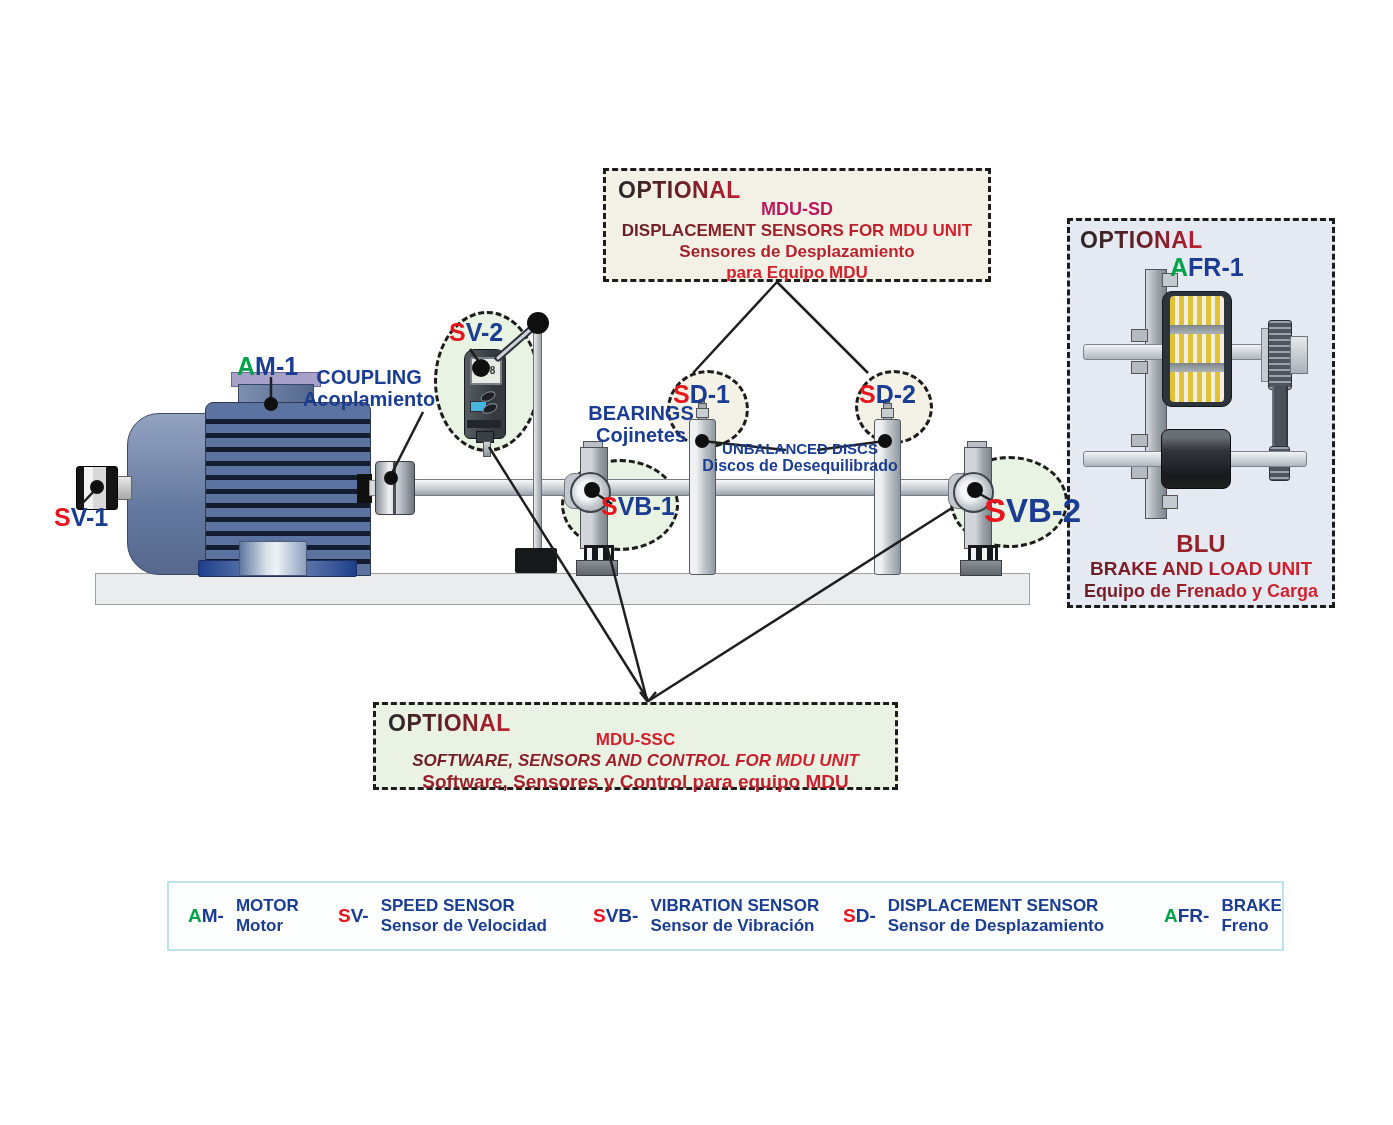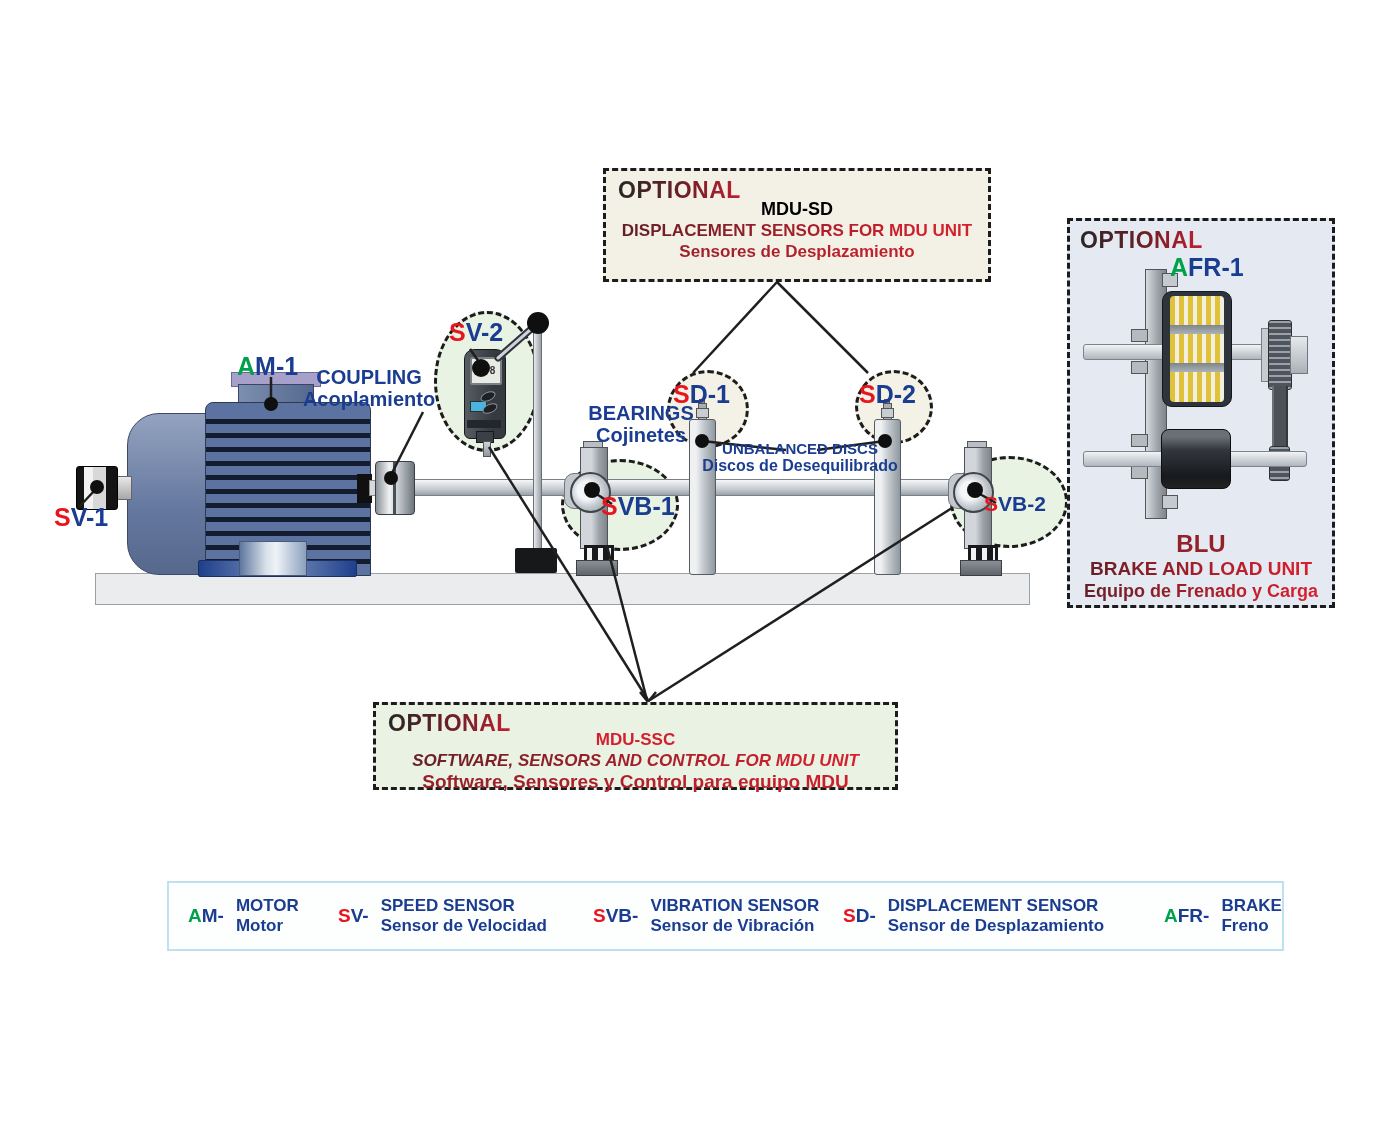--- a/index.html
+++ b/index.html
@@ -99,23 +99,24 @@
   <div class="abs z-machine" style="left:689px;top:419px;width:25px;height:154px;border-radius:3px;border:1px solid #565c62;background:linear-gradient(90deg,#eef0f2 0 25%,#c2c8cd 55%,#9099a0);"></div>
 
   <div class="abs z-machine" style="left:884px;top:399px;width:4px;height:6px;background:#888;border:1px solid #555;"></div>
   <div class="abs z-machine" style="left:883px;top:403px;width:7px;height:17px;background:#a8aeb4;border:1px solid #555;"></div>
   <div class="abs z-machine" style="left:881px;top:408px;width:11px;height:8px;background:#c8cdd2;border:1px solid #555;"></div>
   <div class="abs z-machine" style="left:874px;top:419px;width:25px;height:154px;border-radius:3px;border:1px solid #565c62;background:linear-gradient(90deg,#eef0f2 0 25%,#c2c8cd 55%,#9099a0);"></div>
 
   <div class="abs dashed z-lbl" style="left:603px;top:168px;width:388px;height:114px;background:#f3f1e6;box-sizing:border-box;">
     <div class="optional-heading gtext g-opt" style="left:12px;top:6px;">OPTIONAL</div>
     <div class="ctr" style="position:absolute;left:0;top:28px;width:100%;">
-      <div class="box-line" style="font-size:18px;color:#000000;">MDU-SD</div>
+      <div class="box-line" style="font-size:18px;color:#be185d;">MDU-SD</div>
       <div class="box-line gtext g-red" style="font-size:17px;">DISPLACEMENT SENSORS FOR MDU UNIT</div>
       <div class="box-line gtext g-red2" style="font-size:17px;">Sensores de Desplazamiento</div>
+      <div class="box-line" style="font-size:17px;color:#d41f2c;">para Equipo MDU</div>
     </div>
   </div>
 
   <div class="abs dashed z-lbl" style="left:373px;top:702px;width:525px;height:88px;background:#eaf2e4;box-sizing:border-box;">
     <div class="optional-heading gtext g-opt" style="left:12px;top:5px;">OPTIONAL</div>
     <div class="ctr" style="position:absolute;left:0;top:24px;width:100%;">
       <div class="box-line" style="font-size:17px;color:#d41f2c;">MDU-SSC</div>
       <div class="box-line gtext g-red" style="font-size:17px;font-style:italic;">SOFTWARE, SENSORS AND CONTROL FOR MDU UNIT</div>
       <div class="box-line gtext g-red2" style="font-size:19px;">Software, Sensores y Control para equipo MDU</div>
     </div>
@@ -200,21 +201,21 @@
   <div class="lbl z-lbl" style="left:449px;top:318px;font-size:25px;">
     <span class="fr">S</span><span>V-2</span>
   </div>
   <div class="lbl ctr z-lbl" style="left:537px;top:402px;width:112px;font-size:20px;line-height:22px;padding-left:48px;">
     <div>BEARINGS</div>
     <div>Cojinetes</div>
   </div>
   <div class="lbl z-lbl" style="left:601px;top:492px;font-size:25px;">
     <span class="fr">S</span><span>VB-1</span>
   </div>
-  <div class="lbl z-lbl" style="left:984px;top:492px;font-size:21px;">
+  <div class="lbl z-lbl" style="left:984px;top:492px;font-size:33px;">
     <span class="fr">S</span><span>VB-2</span>
   </div>
   <div class="lbl z-lbl" style="left:673px;top:380px;font-size:25px;">
     <span class="fr">S</span><span>D-1</span>
   </div>
   <div class="lbl z-lbl" style="left:859px;top:380px;font-size:25px;">
     <span class="fr">S</span><span>D-2</span>
   </div>
   <div class="lbl ctr z-lbl" style="left:700px;top:440px;width:200px;font-size:15px;line-height:17px;">
     <div>UNBALANCED DISCS</div>

